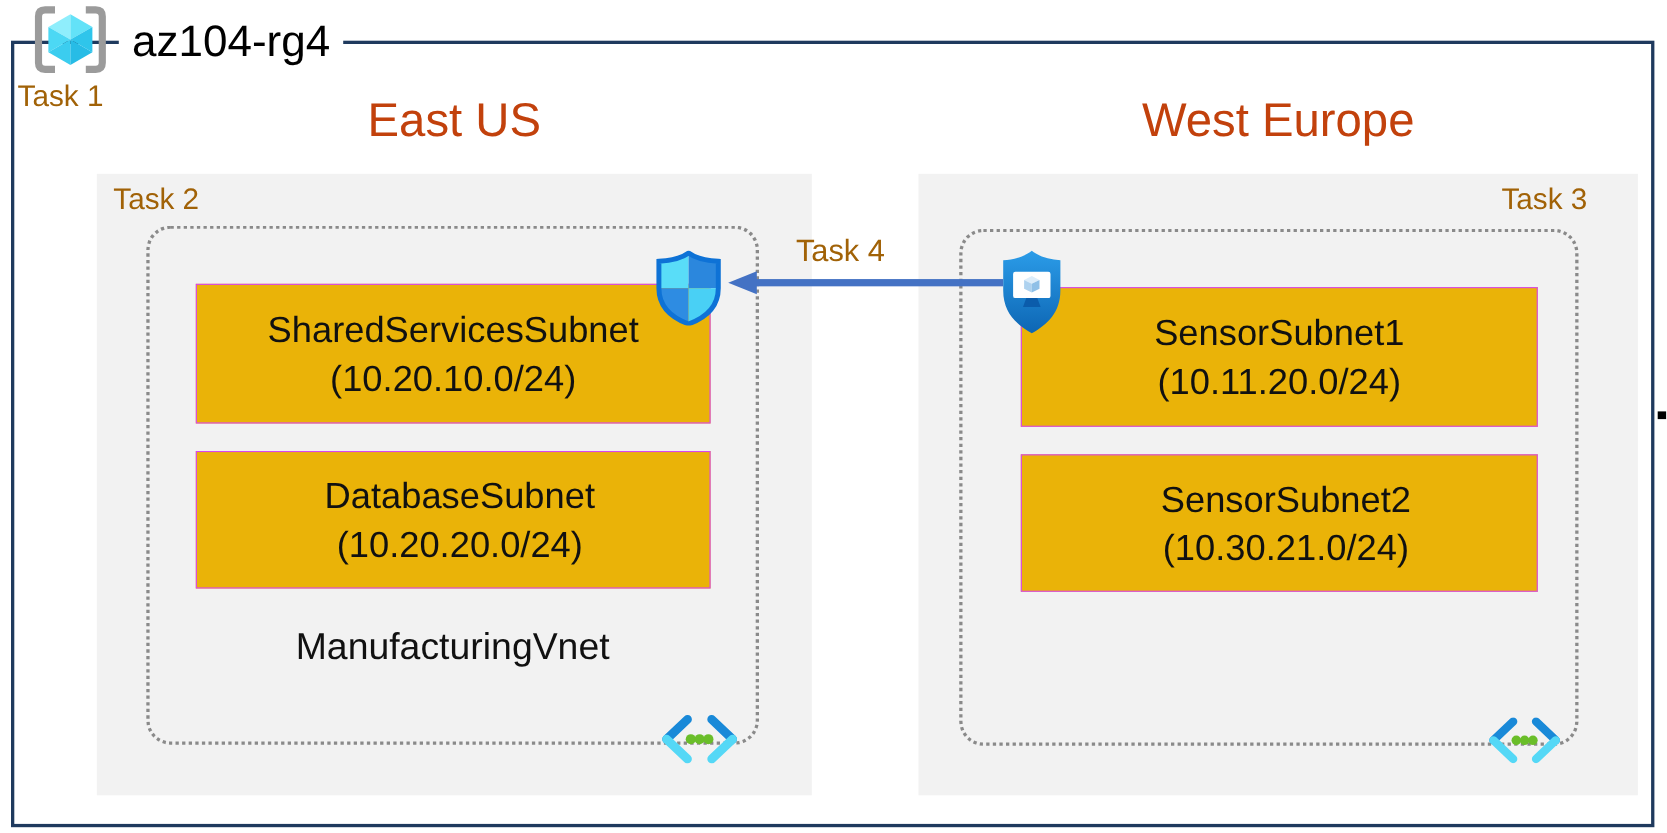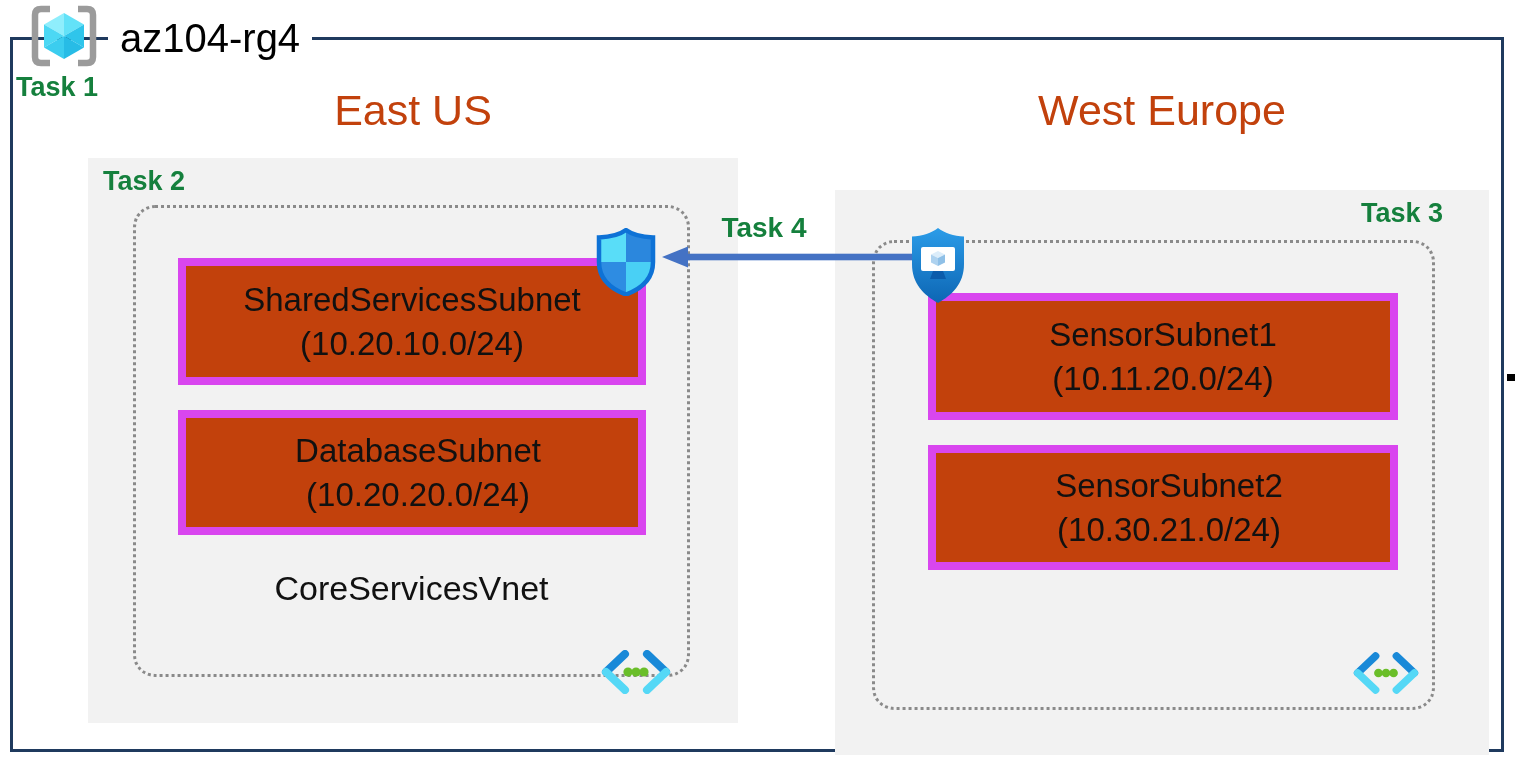--- a/index.html
+++ b/index.html
@@ -22,50 +22,50 @@
     border: 3px solid #1f3a5e;
   }
   .rg-icon { position: absolute; left: 26px; top: 4px; width: 76px; height: 64px; }
   .rg-title {
     position: absolute; left: 108px; top: 14px;
     font-size: 40px; font-weight: normal; color: #000;
     background: #ffffff; padding: 0 12px; line-height: 48px;
     white-space: nowrap;
   }
   .task-label {
-    font-size: 27px; font-weight: bold; color: #15803d;
+    font-size: 27px; font-weight: normal; color: #a16207;
     white-space: nowrap;
   }
   .task-1 { position: absolute; left: 16px; top: 72px; }
   .region-heading {
     position: absolute; top: 84px;
     font-size: 43px; font-weight: normal; color: #c2410c;
     text-align: center; line-height: 52px;
   }
   .heading-east { left: 88px; width: 650px; }
   .heading-west { left: 835px; width: 654px; }
   .panel {
     position: absolute; top: 158px; height: 565px;
     background: #f2f2f2;
   }
   .panel-east { left: 88px; width: 650px; }
-  .panel-west { left: 835px; width: 654px; margin-top: 32px; }
+  .panel-west { left: 835px; width: 654px; }
   .task-2 { position: absolute; left: 15px; top: 8px; }
   .task-3 { position: absolute; right: 46px; top: 8px; }
   .vnet-box {
     position: absolute;
     border: 3px dotted #8a8a8a;
     border-radius: 22px;
   }
   .vnet-box-east { left: 45px; top: 47px; width: 557px; height: 472px; }
   .vnet-box-west { left: 37px; top: 50px; width: 563px; height: 470px; }
   .subnet {
     position: absolute;
-    background: #c2410c;
-    border: 8px solid #d946ef;
+    background: #eab308;
+    border: 1px solid #d946ef;
     display: flex; flex-direction: column;
     align-items: center; justify-content: center;
     text-align: center;
   }
   .subnet div { font-size: 33px; line-height: 44px; color: #111; }
   .sn-e { left: 42px; width: 468px; }
   .sn-w { left: 53px; width: 470px; }
   .sn-1 { top: 50px; height: 127px; }
   .sn-2 { top: 202px; height: 125px; padding-left: 12px; }
   .vnet-label {
@@ -112,21 +112,21 @@
     <div class="vnet-box vnet-box-east">
       <div class="subnet sn-e sn-1">
         <div>SharedServicesSubnet</div>
         <div>(10.20.10.0/24)</div>
       </div>
       <div class="subnet sn-e sn-2">
         <div>DatabaseSubnet</div>
         <div>(10.20.20.0/24)</div>
       </div>
       <div class="vnet-label vl-e">
-        <div>CoreServicesVnet</div>
+        <div>ManufacturingVnet</div>
       </div>
     </div>
   </div>
 
   <div class="panel panel-west">
     <div class="task-label task-3">Task 3</div>
     <div class="vnet-box vnet-box-west">
       <div class="subnet sn-w sn-1">
         <div>SensorSubnet1</div>
         <div>(10.11.20.0/24)</div>

